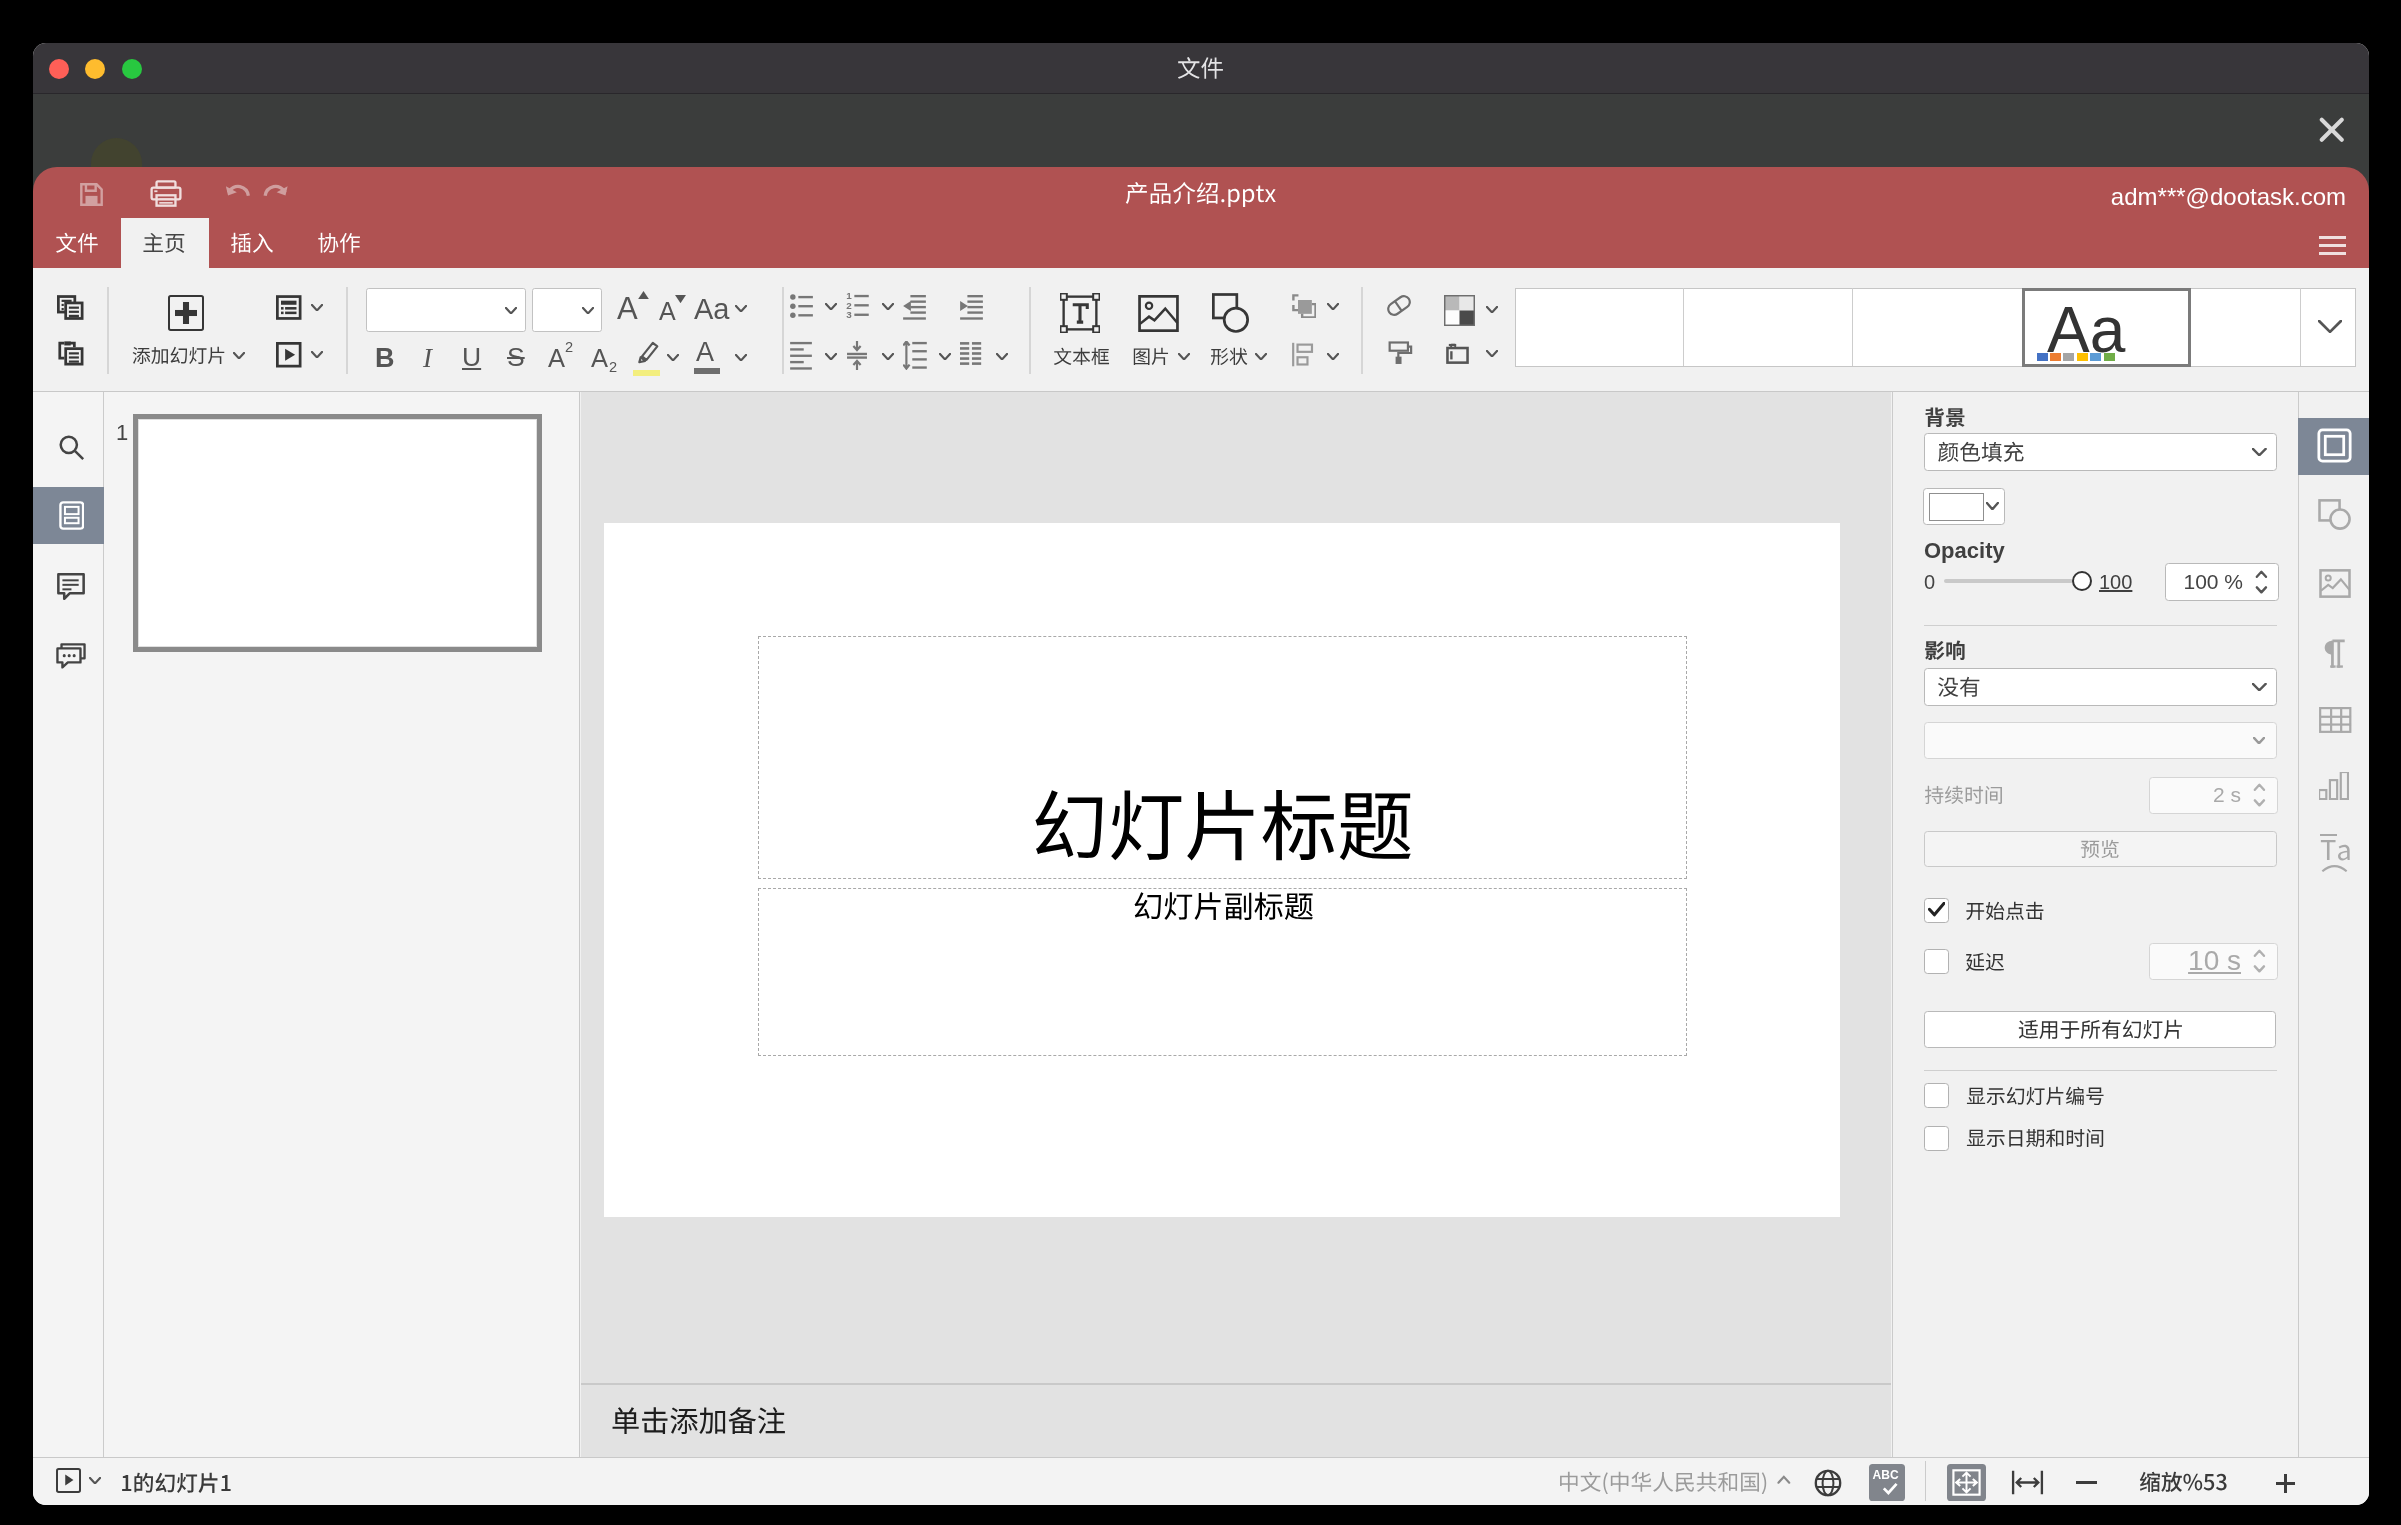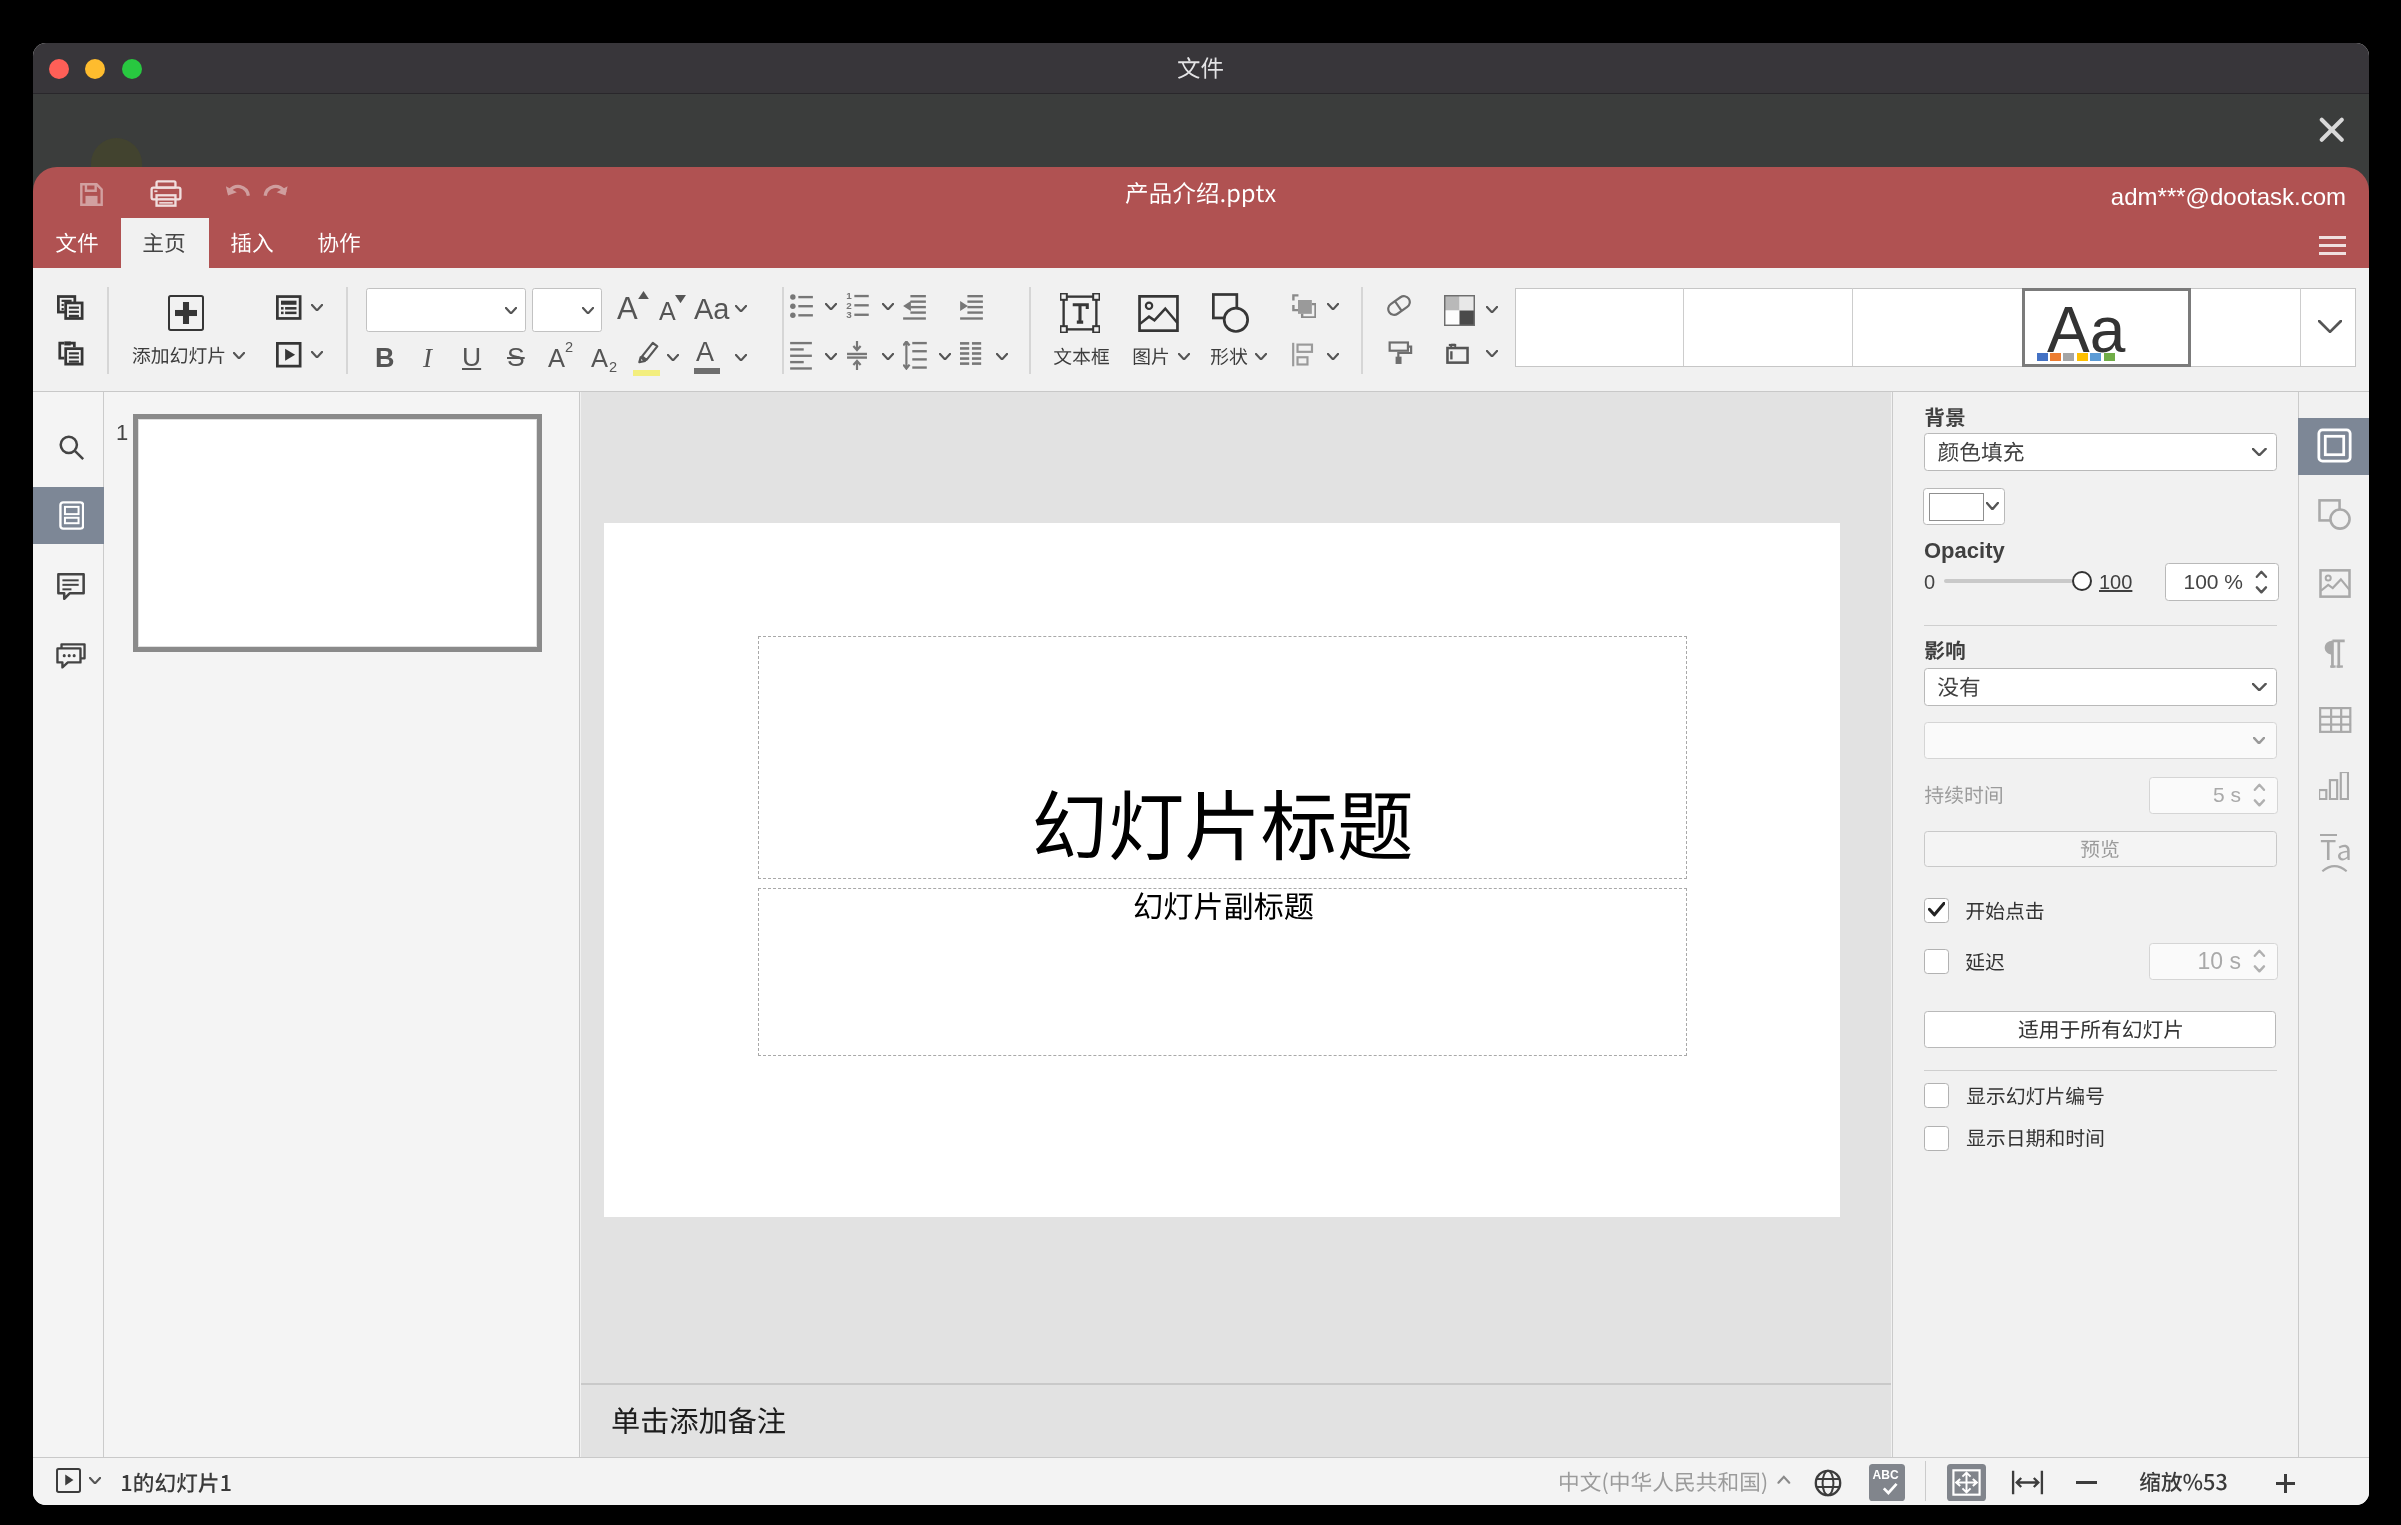--- a/index.html
+++ b/index.html
@@ -412,21 +412,21 @@
       <path d="M1 1 L8.0 8 L15 1" fill="none" stroke="#555" stroke-width="2.6" stroke-linecap="round" stroke-linejoin="round"></path>
     </svg>
 <div style="position:absolute;left:1891px;top:679px;width:353px;height:37px;background:#fafafa;border:1.4px solid #d5d5d5;border-radius:3.6px"></div>
 <svg style="position:absolute;left:2220px;top:694px" width="12" height="7.3" viewBox="0 0 13 8">
       <path d="M1 1 L6.5 7 L12 1" fill="none" stroke="#9a9a9a" stroke-width="2.6" stroke-linecap="round" stroke-linejoin="round"></path>
     </svg>
 <div style="position:absolute;left:1891px;top:742px;width:80px;height:21px;"><svg width="80" height="21" viewBox="0 -19.4 88 23.3">
         <path fill="#9b9b9b" d="M9.9 -4.5C10.8 -3.3 11.9 -1.6 12.3 -0.6L13.6 -1.4C13.2 -2.5 12.1 -4.1 11.1 -5.2ZM13.8 -18.4V-15.6H9.1V-14.1H13.8V-11.3H8.0V-9.8H16.7V-7.3H8.2V-5.8H16.7V-0.2C16.7 0.0 16.6 0.2 16.3 0.2C15.9 0.2 14.8 0.2 13.5 0.1C13.8 0.6 14.0 1.3 14.0 1.7C15.7 1.7 16.7 1.7 17.4 1.5C18.1 1.2 18.3 0.7 18.3 -0.2V-5.8H21.0V-7.3H18.3V-9.8H21.1V-11.3H15.4V-14.1H20.1V-15.6H15.4V-18.4ZM3.8 -18.5V-14.0H0.9V-12.5H3.8V-7.7C2.6 -7.3 1.5 -7.0 0.6 -6.8L1.0 -5.2L3.8 -6.0V-0.2C3.8 0.1 3.7 0.2 3.4 0.2C3.1 0.2 2.3 0.2 1.3 0.2C1.5 0.6 1.7 1.3 1.8 1.7C3.2 1.7 4.0 1.6 4.6 1.4C5.1 1.1 5.3 0.7 5.3 -0.2V-6.6L7.7 -7.3L7.5 -8.9L5.3 -8.2V-12.5H7.6V-14.0H5.3V-18.5Z M32.4 -9.9C33.4 -9.4 34.6 -8.5 35.1 -7.9L35.9 -8.8C35.4 -9.4 34.2 -10.3 33.2 -10.8ZM30.8 -7.9C31.9 -7.4 33.1 -6.4 33.6 -5.8L34.5 -6.8C33.8 -7.4 32.6 -8.2 31.6 -8.8ZM37.2 -2.3C38.9 -1.1 41.0 0.6 42.0 1.8L43.1 0.8C42.0 -0.4 39.9 -2.1 38.2 -3.2ZM22.9 -1.3 23.3 0.3C25.2 -0.4 27.6 -1.4 29.9 -2.3L29.7 -3.6C27.2 -2.7 24.6 -1.8 22.9 -1.3ZM30.8 -13.0V-11.6H40.7C40.4 -10.7 40.1 -9.7 39.8 -9.0L41.1 -8.7C41.6 -9.7 42.2 -11.4 42.6 -12.8L41.6 -13.1L41.3 -13.0H37.2V-15.0H41.5V-16.4H37.2V-18.5H35.6V-16.4H31.6V-15.0H35.6V-13.0ZM36.3 -10.8V-8.1C36.3 -7.3 36.2 -6.4 36.0 -5.5H30.4V-4.1H35.5C34.7 -2.4 33.1 -0.7 29.9 0.6C30.2 0.9 30.7 1.4 30.9 1.8C34.7 0.2 36.4 -1.9 37.2 -4.1H42.7V-5.5H37.6C37.8 -6.4 37.8 -7.3 37.8 -8.1V-10.8ZM23.3 -9.3C23.6 -9.5 24.2 -9.6 26.7 -9.9C25.8 -8.5 25.0 -7.3 24.6 -6.9C23.9 -6.1 23.5 -5.5 23.0 -5.4C23.2 -5.0 23.4 -4.3 23.5 -4.0C23.9 -4.3 24.6 -4.6 29.8 -6.0C29.7 -6.3 29.7 -6.9 29.7 -7.3L25.9 -6.4C27.4 -8.4 28.9 -10.7 30.2 -13.1L28.9 -13.8C28.5 -13.0 28.1 -12.1 27.6 -11.4L25.0 -11.1C26.3 -13.0 27.6 -15.4 28.5 -17.8L27.1 -18.4C26.2 -15.8 24.6 -12.9 24.1 -12.1C23.6 -11.4 23.2 -10.9 22.8 -10.8C23.0 -10.4 23.3 -9.6 23.3 -9.3Z M54.4 -9.9C55.6 -8.2 57.1 -5.9 57.8 -4.6L59.2 -5.4C58.5 -6.8 57.0 -9.0 55.8 -10.7ZM51.1 -8.8V-3.8H47.4V-8.8ZM51.1 -10.3H47.4V-15.1H51.1ZM45.8 -16.6V-0.5H47.4V-2.3H52.7V-16.6ZM60.8 -18.4V-14.1H53.7V-12.5H60.8V-0.7C60.8 -0.3 60.6 -0.1 60.2 -0.1C59.7 -0.1 58.1 -0.1 56.4 -0.2C56.6 0.3 56.9 1.1 57.0 1.5C59.2 1.5 60.6 1.5 61.4 1.2C62.2 1.0 62.5 0.5 62.5 -0.7V-12.5H65.2V-14.1H62.5V-18.4Z M68.0 -13.5V1.8H69.7V-13.5ZM68.3 -17.4C69.3 -16.4 70.5 -15.0 71.0 -14.2L72.4 -15.0C71.8 -16.0 70.6 -17.3 69.6 -18.2ZM74.3 -6.5H79.6V-3.5H74.3ZM74.3 -10.8H79.6V-7.9H74.3ZM72.8 -12.2V-2.2H81.2V-12.2ZM73.7 -17.2V-15.7H84.4V-0.2C84.4 0.0 84.3 0.1 84.0 0.2C83.7 0.2 82.8 0.2 81.9 0.1C82.1 0.5 82.3 1.3 82.4 1.6C83.8 1.6 84.7 1.6 85.3 1.4C85.9 1.1 86.1 0.7 86.1 -0.2V-17.2Z"></path>
       </svg></div>
 <div style="position:absolute;left:2116px;top:734px;width:129px;height:37px;background:#fafafa;border:1.4px solid #d5d5d5;border-radius:3.6px"></div>
-<div style="position:absolute;top:740px;font-size:21px;line-height:24px;color:#a9a9a9;white-space:nowrap;right:128px;">5 s</div>
+<div style="position:absolute;top:740px;font-size:21px;line-height:24px;color:#a9a9a9;white-space:nowrap;right:128px;">2 s</div>
 <svg style="position:absolute;left:2220px;top:740px" width="12.8" height="8.2" viewBox="0 0 14 9">
       <path d="M2 7.5 L7 2 L12 7.5" fill="none" stroke="#b0b0b0" stroke-width="2.6" stroke-linecap="round" stroke-linejoin="round"></path>
     </svg>
 <svg style="position:absolute;left:2220px;top:756px" width="12.8" height="8.2" viewBox="0 0 14 9">
       <path d="M2 1.5 L7 7 L12 1.5" fill="none" stroke="#b0b0b0" stroke-width="2.6" stroke-linecap="round" stroke-linejoin="round"></path>
     </svg>
 <div style="position:absolute;left:1891px;top:788px;width:353px;height:36px;background:#f4f4f4;border:1.4px solid #c9c9c9;border-radius:3.6px"></div>
 <div style="position:absolute;left:2047px;top:796px;width:40px;height:21px;"><svg width="40" height="21" viewBox="0 -19.4 44 23.3">
         <path fill="#9b9b9b" d="M14.7 -10.9V-6.5C14.7 -4.2 14.2 -1.3 9.0 0.5C9.4 0.8 9.8 1.3 10.0 1.6C15.6 -0.4 16.3 -3.7 16.3 -6.5V-10.9ZM15.9 -1.9C17.3 -0.8 19.1 0.7 20.0 1.7L21.1 0.6C20.2 -0.4 18.4 -1.9 17.1 -2.9ZM1.9 -13.4C3.3 -12.5 5.0 -11.3 6.2 -10.3H0.8V-8.9H4.5V-0.2C4.5 0.1 4.4 0.1 4.0 0.2C3.7 0.2 2.7 0.2 1.6 0.1C1.8 0.6 2.0 1.3 2.1 1.7C3.6 1.7 4.6 1.7 5.2 1.4C5.9 1.2 6.0 0.7 6.0 -0.2V-8.9H8.4C8.0 -7.7 7.6 -6.5 7.2 -5.6L8.4 -5.3C9.0 -6.5 9.7 -8.4 10.3 -10.1L9.2 -10.4L9.0 -10.3H7.5L7.9 -10.9C7.4 -11.3 6.7 -11.8 5.9 -12.4C7.2 -13.5 8.7 -15.2 9.6 -16.8L8.6 -17.5L8.3 -17.4H1.3V-15.9H7.2C6.5 -15.0 5.6 -13.9 4.8 -13.2L2.8 -14.4ZM11.0 -13.8V-3.3H12.5V-12.3H18.6V-3.4H20.2V-13.8H15.9L16.7 -16.0H21.1V-17.5H10.2V-16.0H14.9C14.7 -15.3 14.5 -14.5 14.3 -13.8Z M36.2 -13.8C37.3 -12.7 38.5 -11.2 39.1 -10.2L40.6 -10.9C40.0 -11.9 38.8 -13.3 37.6 -14.4ZM24.5 -17.2V-11.0H26.1V-17.2ZM29.1 -18.3V-10.3H30.7V-18.3ZM33.6 -4.0V-0.6C33.6 1.0 34.2 1.5 36.3 1.5C36.8 1.5 39.7 1.5 40.2 1.5C42.0 1.5 42.4 0.8 42.6 -1.7C42.2 -1.8 41.5 -2.0 41.2 -2.2C41.1 -0.2 40.9 0.0 40.0 0.0C39.4 0.0 37.0 0.0 36.5 0.0C35.4 0.0 35.3 -0.0 35.3 -0.6V-4.0ZM32.1 -7.2V-5.5C32.1 -3.7 31.5 -1.2 23.5 0.5C23.8 0.8 24.3 1.4 24.5 1.8C32.8 -0.2 33.8 -3.1 33.8 -5.4V-7.2ZM26.3 -9.7V-2.7H27.9V-8.2H38.3V-2.8H40.0V-9.7ZM34.9 -18.5C34.3 -16.0 33.3 -13.5 31.9 -11.9C32.3 -11.7 33.0 -11.3 33.3 -11.1C34.1 -12.1 34.8 -13.3 35.3 -14.8H42.6V-16.2H35.9C36.1 -16.9 36.3 -17.5 36.5 -18.2Z"></path>
       </svg></div>
@@ -435,21 +435,21 @@
       <path d="M1.5 8 L7 14 L17.5 1.5" fill="none" stroke="#222" stroke-width="3.4" stroke-linecap="round" stroke-linejoin="round"></path>
     </svg>
 <div style="position:absolute;left:1932px;top:858px;width:80px;height:21px;"><svg width="80" height="21" viewBox="0 -19.4 88 23.3">
         <path fill="#333" d="M14.3 -15.5V-9.2H8.1V-10.1V-15.5ZM1.1 -9.2V-7.6H6.3C6.0 -4.6 4.9 -1.6 1.2 0.6C1.6 0.9 2.2 1.5 2.5 1.8C6.6 -0.7 7.7 -4.2 8.0 -7.6H14.3V1.8H16.0V-7.6H20.9V-9.2H16.0V-15.5H20.2V-17.1H2.0V-15.5H6.4V-10.1L6.4 -9.2Z M32.2 -7.2V1.8H33.7V0.8H40.3V1.7H41.9V-7.2ZM33.7 -0.7V-5.7H40.3V-0.7ZM31.4 -9.0C32.1 -9.2 33.0 -9.3 41.2 -9.9C41.5 -9.4 41.7 -8.8 41.9 -8.4L43.3 -9.1C42.6 -10.8 41.1 -13.4 39.6 -15.3L38.3 -14.7C39.0 -13.7 39.8 -12.5 40.4 -11.4L33.4 -10.9C34.9 -12.9 36.3 -15.5 37.5 -18.0L35.8 -18.5C34.7 -15.7 32.9 -12.8 32.3 -12.0C31.7 -11.2 31.3 -10.6 30.9 -10.6C31.1 -10.1 31.4 -9.3 31.4 -9.0ZM26.4 -12.4H29.0C28.7 -9.6 28.2 -7.2 27.4 -5.3C26.7 -5.9 25.9 -6.5 25.2 -7.0C25.6 -8.6 26.0 -10.5 26.4 -12.4ZM23.4 -6.4C24.5 -5.7 25.7 -4.8 26.8 -3.8C25.8 -1.8 24.5 -0.4 22.9 0.4C23.2 0.7 23.7 1.3 23.9 1.7C25.6 0.7 26.9 -0.7 28.0 -2.7C28.8 -1.9 29.5 -1.1 30.0 -0.5L31.0 -1.8C30.5 -2.5 29.6 -3.4 28.7 -4.2C29.7 -6.7 30.3 -9.9 30.6 -13.9L29.6 -14.0L29.3 -14.0H26.8C27.0 -15.5 27.3 -16.9 27.5 -18.3L25.9 -18.4C25.8 -17.0 25.5 -15.5 25.3 -14.0H22.9V-12.4H24.9C24.5 -10.2 23.9 -8.0 23.4 -6.4Z M49.2 -10.2H60.7V-6.3H49.2ZM51.5 -2.8C51.8 -1.4 51.9 0.5 51.9 1.6L53.6 1.3C53.6 0.3 53.4 -1.5 53.0 -2.9ZM56.0 -2.8C56.7 -1.4 57.3 0.4 57.6 1.5L59.2 1.1C58.9 0.0 58.2 -1.8 57.5 -3.1ZM60.5 -3.0C61.6 -1.6 62.9 0.4 63.4 1.6L64.9 0.9C64.4 -0.3 63.1 -2.2 62.0 -3.5ZM47.9 -3.4C47.2 -1.8 46.1 0.0 44.9 1.0L46.4 1.7C47.6 0.6 48.8 -1.3 49.5 -3.0ZM47.7 -11.8V-4.8H62.4V-11.8H55.7V-14.6H64.0V-16.1H55.7V-18.5H54.0V-11.8Z M69.3 -6.6V0.5H83.0V1.8H84.7V-6.6H83.0V-1.1H77.9V-8.3H86.6V-10.0H77.9V-13.4H85.1V-15.1H77.9V-18.5H76.2V-15.1H69.1V-13.4H76.2V-10.0H67.4V-8.3H76.2V-1.1H71.0V-6.6Z"></path>
       </svg></div>
 <div style="position:absolute;left:1891px;top:906px;width:25px;height:25px;background:#fff;border:1.4px solid #b2b2b2;border-radius:3.6px"></div>
 <div style="position:absolute;left:1932px;top:909px;width:40px;height:21px;"><svg width="40" height="21" viewBox="0 -19.4 44 23.3">
         <path fill="#333" d="M9.6 -12.3V-2.7H20.9V-4.2H15.9V-9.8H20.7V-11.3H15.9V-15.9C17.6 -16.2 19.2 -16.6 20.5 -17.1L19.3 -18.4C16.9 -17.5 12.5 -16.7 8.7 -16.3C8.9 -15.9 9.1 -15.3 9.2 -14.9C10.8 -15.1 12.6 -15.4 14.3 -15.6V-4.2H11.1V-12.3ZM2.0 -8.7C2.0 -8.9 2.4 -9.1 2.6 -9.2H6.2C5.9 -7.2 5.4 -5.5 4.7 -4.0C4.0 -5.0 3.5 -6.1 3.0 -7.6L1.7 -7.1C2.3 -5.2 3.0 -3.7 4.0 -2.6C3.1 -1.1 2.0 -0.0 0.7 0.7C1.1 1.0 1.7 1.5 1.9 1.9C3.1 1.1 4.2 0.0 5.1 -1.4C7.5 0.7 10.7 1.2 14.7 1.2H20.6C20.7 0.7 21.0 -0.0 21.3 -0.4C20.1 -0.4 15.7 -0.4 14.8 -0.4C11.1 -0.4 8.1 -0.8 5.9 -2.8C6.8 -4.8 7.5 -7.3 7.9 -10.5L6.9 -10.8L6.6 -10.7H4.1C5.2 -12.4 6.4 -14.5 7.4 -16.7L6.4 -17.3L5.9 -17.1H1.1V-15.6H5.2C4.3 -13.7 3.2 -11.9 2.8 -11.3C2.3 -10.6 1.8 -10.1 1.4 -10.0C1.6 -9.7 1.9 -9.0 2.0 -8.7Z M23.8 -17.3C25.0 -16.1 26.4 -14.5 27.1 -13.4L28.4 -14.3C27.7 -15.4 26.3 -17.0 25.0 -18.1ZM35.3 -8.6C37.3 -6.6 39.8 -3.9 40.9 -2.2L42.3 -3.3C41.1 -4.9 38.6 -7.6 36.6 -9.5ZM27.8 -10.5H23.1V-9.0H26.1V-2.8C25.1 -2.4 24.0 -1.5 22.8 -0.2L24.0 1.3C25.1 -0.1 26.2 -1.5 26.9 -1.5C27.4 -1.5 28.1 -0.7 29.0 -0.1C30.6 0.8 32.4 1.1 35.1 1.1C37.2 1.1 41.2 0.9 42.7 0.8C42.8 0.4 43.0 -0.5 43.2 -0.9C41.1 -0.7 37.8 -0.5 35.2 -0.5C32.7 -0.5 30.8 -0.7 29.4 -1.5C28.6 -2.0 28.2 -2.4 27.8 -2.7ZM32.8 -11.7V-12.3V-15.7H39.9V-11.7ZM31.1 -17.3V-12.3C31.1 -9.6 30.8 -5.9 28.8 -3.2C29.1 -3.0 29.9 -2.5 30.2 -2.2C31.9 -4.4 32.5 -7.5 32.7 -10.2H41.6V-17.3Z"></path>
       </svg></div>
 <div style="position:absolute;left:2116px;top:900px;width:129px;height:37px;background:#fafafa;border:1.4px solid #d5d5d5;border-radius:3.6px"></div>
-<div style="position:absolute;top:906px;font-size:23px;line-height:24px;color:#a9a9a9;white-space:nowrap;right:128px;">10 s</div>
+<div style="position:absolute;top:906px;font-size:28px;line-height:24px;color:#a9a9a9;white-space:nowrap;right:128px;text-decoration:underline;">10 s</div>
 <svg style="position:absolute;left:2220px;top:906px" width="12.8" height="8.2" viewBox="0 0 14 9">
       <path d="M2 7.5 L7 2 L12 7.5" fill="none" stroke="#b0b0b0" stroke-width="2.6" stroke-linecap="round" stroke-linejoin="round"></path>
     </svg>
 <svg style="position:absolute;left:2220px;top:922px" width="12.8" height="8.2" viewBox="0 0 14 9">
       <path d="M2 1.5 L7 7 L12 1.5" fill="none" stroke="#b0b0b0" stroke-width="2.6" stroke-linecap="round" stroke-linejoin="round"></path>
     </svg>
 <div style="position:absolute;left:1891px;top:968px;width:352px;height:37px;background:#fff;border:1.4px solid #b9b9b9;border-radius:3.6px"></div>
 <div style="position:absolute;left:1984px;top:976px;width:168px;height:22px;"><svg width="168" height="22" viewBox="0 -20.2 184 24.4">
         <path fill="#333" d="M1.4 -17.5C2.7 -16.4 4.1 -14.8 4.8 -13.8L6.2 -14.8C5.5 -15.9 4.0 -17.4 2.7 -18.5ZM10.6 -7.8H18.6V-4.0H10.6ZM5.7 -11.1H0.9V-9.5H4.0V-2.4C3.1 -2.0 2.0 -1.1 0.9 0.0L2.0 1.5C3.2 0.0 4.3 -1.2 5.1 -1.2C5.7 -1.2 6.4 -0.5 7.4 0.0C9.0 1.0 10.9 1.2 13.7 1.2C15.9 1.2 20.0 1.1 21.6 1.0C21.7 0.5 21.9 -0.3 22.1 -0.8C19.9 -0.5 16.4 -0.3 13.7 -0.3C11.2 -0.3 9.2 -0.5 7.8 -1.3C6.8 -1.8 6.2 -2.3 5.7 -2.5ZM8.9 -9.2V-2.6H20.3V-9.2H15.5V-12.1H21.9V-13.7H15.5V-16.7C17.4 -17.0 19.2 -17.3 20.5 -17.7L19.7 -19.2C16.9 -18.3 12.0 -17.8 8.1 -17.5C8.2 -17.1 8.4 -16.5 8.5 -16.1C10.1 -16.2 11.9 -16.3 13.7 -16.5V-13.7H7.0V-12.1H13.7V-9.2Z M26.5 -17.7V-9.4C26.5 -6.1 26.3 -2.0 23.7 0.8C24.1 1.0 24.8 1.6 25.1 2.0C26.8 0.0 27.6 -2.6 28.0 -5.2H33.7V1.6H35.5V-5.2H41.7V-0.5C41.7 -0.1 41.5 0.0 41.1 0.1C40.6 0.1 39.1 0.1 37.5 0.0C37.7 0.5 38.0 1.3 38.1 1.7C40.2 1.7 41.6 1.7 42.3 1.4C43.1 1.1 43.4 0.6 43.4 -0.5V-17.7ZM28.2 -16.1H33.7V-12.4H28.2ZM41.7 -16.1V-12.4H35.5V-16.1ZM28.2 -10.7H33.7V-6.9H28.1C28.2 -7.7 28.2 -8.6 28.2 -9.4ZM41.7 -10.7V-6.9H35.5V-10.7Z M48.9 -17.7V-16.0H56.8V-10.1H47.3V-8.4H56.8V-0.7C56.8 -0.2 56.6 -0.1 56.1 -0.1C55.6 -0.0 53.8 -0.0 52.0 -0.1C52.2 0.4 52.6 1.2 52.7 1.7C55.0 1.7 56.6 1.7 57.4 1.4C58.3 1.1 58.6 0.6 58.6 -0.7V-8.4H67.8V-10.1H58.6V-16.0H66.1V-17.7Z M81.3 -17.0V-9.3C81.3 -6.1 81.0 -2.1 78.3 0.7C78.7 1.0 79.4 1.5 79.6 1.9C82.6 -1.1 83.1 -5.9 83.1 -9.3V-9.9H86.6V1.8H88.3V-9.9H91.0V-11.5H83.1V-15.7C85.7 -16.1 88.6 -16.7 90.6 -17.6L89.4 -19.0C87.5 -18.2 84.2 -17.4 81.3 -17.0ZM73.0 -8.3V-9.0V-12.0H77.5V-8.3ZM79.1 -18.8C77.3 -18.0 74.0 -17.4 71.3 -17.0V-9.0C71.3 -6.0 71.1 -2.0 69.7 0.8C70.0 1.0 70.8 1.6 71.1 1.9C72.4 -0.5 72.8 -3.8 72.9 -6.7H79.2V-13.5H73.0V-15.8C75.5 -16.1 78.4 -16.6 80.2 -17.4Z M101.0 -19.3C100.7 -18.3 100.4 -17.3 100.0 -16.3H93.4V-14.7H99.3C97.8 -11.7 95.7 -8.9 92.9 -7.0C93.2 -6.7 93.8 -6.0 94.0 -5.7C95.5 -6.7 96.8 -7.9 97.9 -9.3V1.8H99.6V-2.7H109.2V-0.3C109.2 0.0 109.1 0.1 108.7 0.1C108.3 0.2 106.9 0.2 105.3 0.1C105.6 0.6 105.8 1.3 105.9 1.8C107.9 1.8 109.2 1.8 109.9 1.5C110.7 1.2 110.9 0.7 110.9 -0.3V-12.1H99.7C100.3 -12.9 100.7 -13.8 101.1 -14.7H113.6V-16.3H101.8C102.2 -17.2 102.5 -18.1 102.7 -18.9ZM99.6 -6.6H109.2V-4.2H99.6ZM99.6 -8.1V-10.5H109.2V-8.1Z M125.9 -17.1V-15.4H134.6C134.3 -5.5 133.9 -1.8 133.2 -0.9C132.9 -0.6 132.6 -0.6 132.2 -0.6C131.6 -0.6 130.2 -0.6 128.7 -0.7C129.0 -0.2 129.2 0.5 129.2 1.0C130.6 1.1 132.0 1.1 132.9 1.1C133.7 1.0 134.2 0.8 134.7 0.0C135.7 -1.1 136.0 -4.9 136.3 -16.1C136.3 -16.4 136.3 -17.1 136.3 -17.1ZM117.0 0.0C117.5 -0.3 118.4 -0.5 125.3 -1.7C125.6 -0.7 125.9 0.2 126.1 0.9L127.6 0.2C127.2 -1.6 125.9 -4.5 124.8 -6.7L123.3 -6.1C123.8 -5.2 124.3 -4.2 124.7 -3.2L119.3 -2.3C121.7 -5.3 124.1 -9.0 126.1 -12.8L124.4 -13.6C124.0 -12.7 123.5 -11.8 123.0 -10.9L118.7 -10.6C120.2 -12.8 121.8 -15.8 122.9 -18.6L121.2 -19.3C120.1 -16.1 118.2 -12.8 117.6 -11.9C117.1 -11.0 116.7 -10.4 116.2 -10.3C116.4 -9.8 116.7 -9.0 116.8 -8.6C117.2 -8.8 117.9 -8.9 122.1 -9.3C120.6 -6.6 119.1 -4.5 118.4 -3.7C117.5 -2.6 116.9 -1.8 116.4 -1.7C116.6 -1.2 116.9 -0.3 117.0 0.0Z M140.3 -14.6C140.2 -12.8 139.8 -10.4 139.3 -9.0L140.6 -8.4C141.2 -10.1 141.5 -12.6 141.6 -14.4ZM146.7 -15.0C146.4 -13.5 145.6 -11.5 145.1 -10.2L146.1 -9.7C146.8 -10.9 147.5 -12.8 148.2 -14.4ZM143.0 -19.2V-11.8C143.0 -7.5 142.7 -2.9 139.0 0.6C139.4 0.8 140.0 1.4 140.2 1.8C142.2 -0.1 143.4 -2.3 144.0 -4.6C145.0 -3.5 146.4 -2.0 147.0 -1.1L148.1 -2.5C147.5 -3.1 145.2 -5.6 144.3 -6.3C144.6 -8.2 144.7 -10.0 144.7 -11.8V-19.2ZM148.2 -17.4V-15.8H154.3V-0.7C154.3 -0.3 154.1 -0.1 153.6 -0.1C153.1 -0.1 151.5 -0.1 149.8 -0.2C150.1 0.3 150.4 1.2 150.5 1.7C152.7 1.7 154.1 1.7 155.0 1.4C155.8 1.1 156.1 0.5 156.1 -0.7V-15.8H160.1V-17.4Z M165.1 -18.7V-11.1C165.1 -7.0 164.8 -2.7 161.9 0.5C162.3 0.8 162.9 1.5 163.2 1.9C165.3 -0.4 166.3 -3.2 166.7 -6.1H176.4V1.8H178.2V-7.9H166.8C166.9 -9.0 166.9 -10.0 166.9 -11.1V-11.6H181.8V-13.4H175.3V-19.3H173.5V-13.4H166.9V-18.7Z"></path>
       </svg></div>

